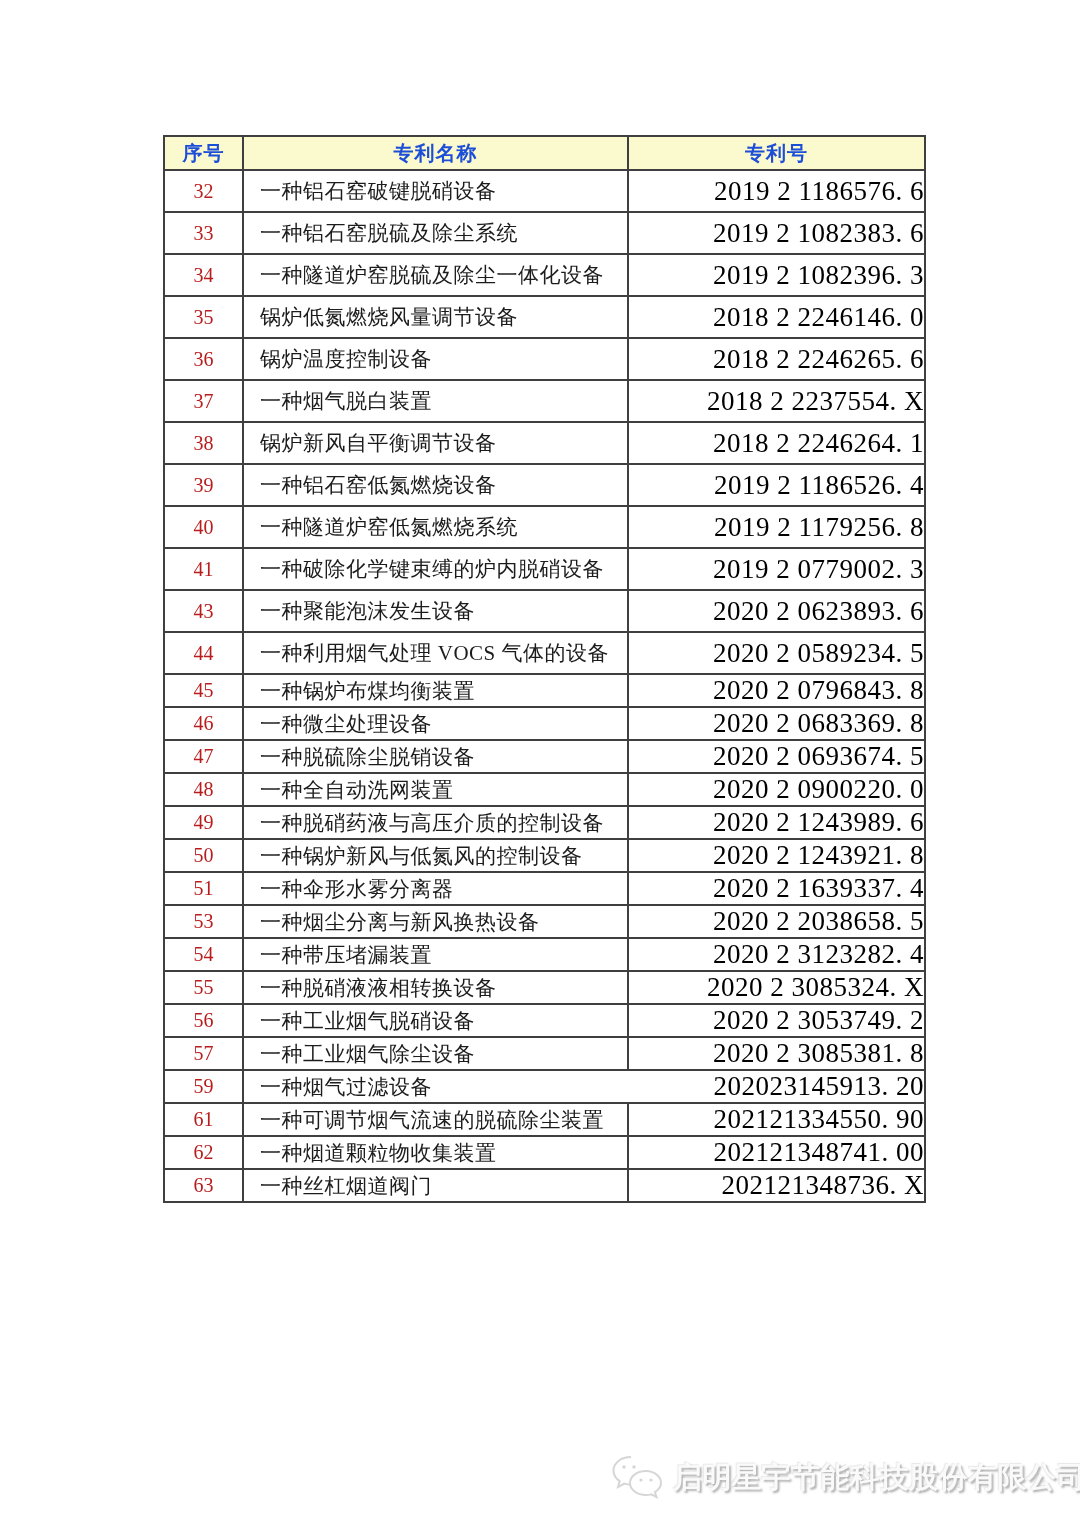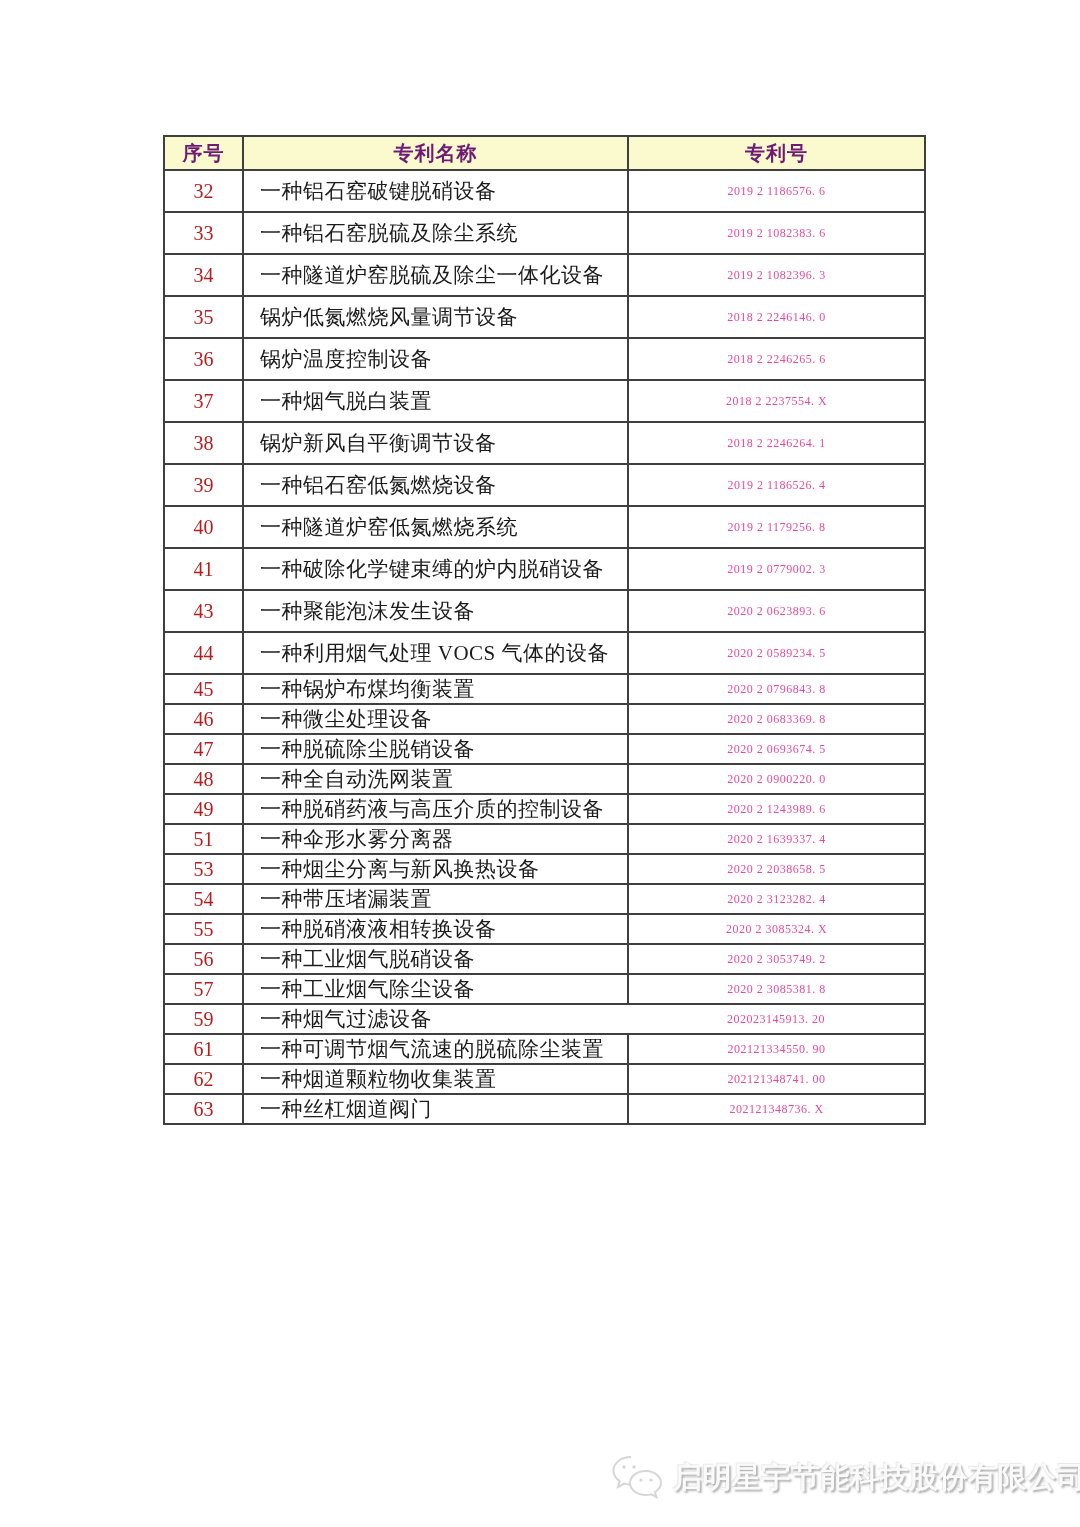--- a/index.html
+++ b/index.html
@@ -26,43 +26,43 @@
   .patent-table td {
     border: 2px solid #3f3f3f;
     padding: 0;
     overflow: hidden;
   }
   .patent-table thead th {
     background: #FBF9CE;
     height: 32px;
     font-size: 20px;
     font-weight: bold;
-    color: #701a75;
+    color: #1d4ed8;
     text-align: center;
     letter-spacing: 1px;
   }
   tr.tall td  { height: 40px; }
   tr.short td { height: 25px; }
   td.serial {
     text-align: center;
     font-size: 20px;
     color: #b91c1c;
   }
   td.name {
     text-align: left;
     padding-left: 16px;
     font-size: 21px;
     color: #1c1c1c;
     letter-spacing: 0.5px;
     white-space: pre;
   }
   td.number {
-    text-align: center;
-    font-size: 12px;
-    color: #ec4899;
+    text-align: right;
+    font-size: 27px;
+    color: #000000;
     white-space: pre;
     letter-spacing: 0.5px;
   }
   
   tr.no-div td.name   { border-right-style: hidden; }
   tr.no-div td.number { border-left-style: hidden; }
 
   .watermark {
     position: absolute;
     left: 610px;
@@ -176,20 +176,25 @@
       </tr>
       <tr class="short">
         <td class="serial">48</td>
         <td class="name">一种全自动洗网装置</td>
         <td class="number">2020 2 0900220. 0</td>
       </tr>
       <tr class="short">
         <td class="serial">49</td>
         <td class="name">一种脱硝药液与高压介质的控制设备</td>
         <td class="number">2020 2 1243989. 6</td>
+      </tr>
+      <tr class="short">
+        <td class="serial">50</td>
+        <td class="name">一种锅炉新风与低氮风的控制设备</td>
+        <td class="number">2020 2 1243921. 8</td>
       </tr>
       <tr class="short">
         <td class="serial">51</td>
         <td class="name">一种伞形水雾分离器</td>
         <td class="number">2020 2 1639337. 4</td>
       </tr>
       <tr class="short">
         <td class="serial">53</td>
         <td class="name">一种烟尘分离与新风换热设备</td>
         <td class="number">2020 2 2038658. 5</td>

